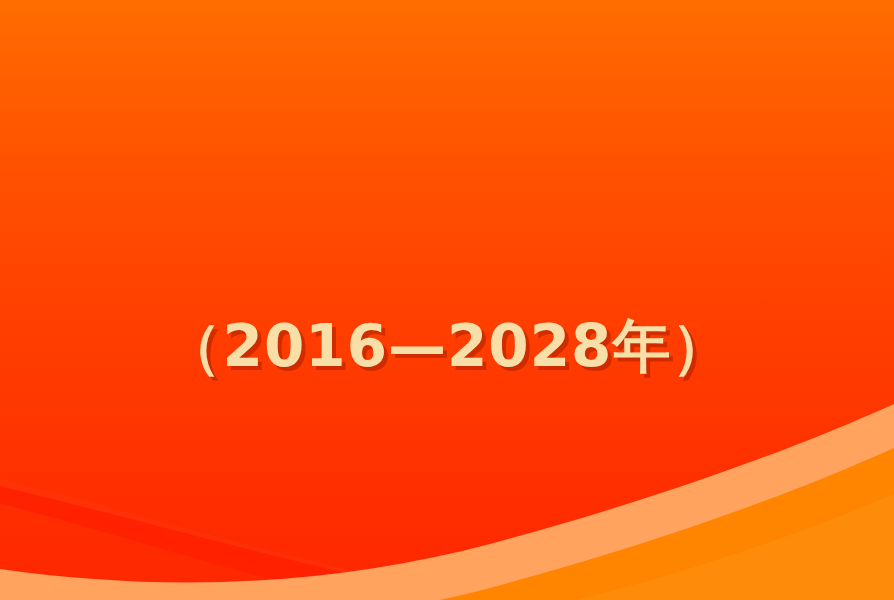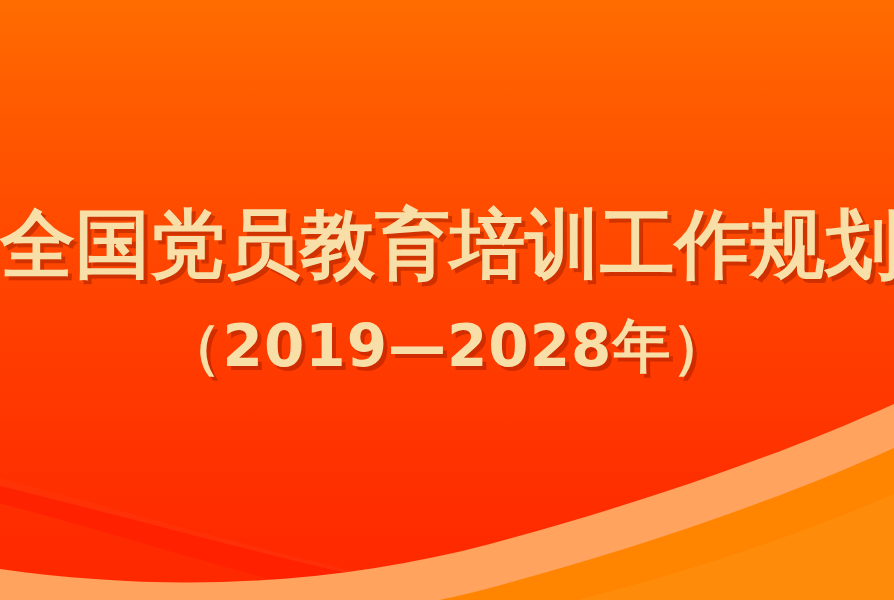--- a/index.html
+++ b/index.html
@@ -110,17 +110,16 @@
       <path d="M -20 640
                C 170 660 360 652 520 614
                C 690 574 820 528 920 482
                L 920 620
                L -20 620
                Z" fill="#ff9214" opacity="0.55"></path>
     </g>
   </svg>
 
   <div id="text-stack">
-    <div id="main-title" class="title-line">全国党员教育培训工作规划</div>
-    <div id="sub-title" class="title-line">（2019—2028年）</div>
+    <div id="sub-title" class="title-line">（2016—2028年）</div>
   </div>
 
 </div>
 
 </body></html>

